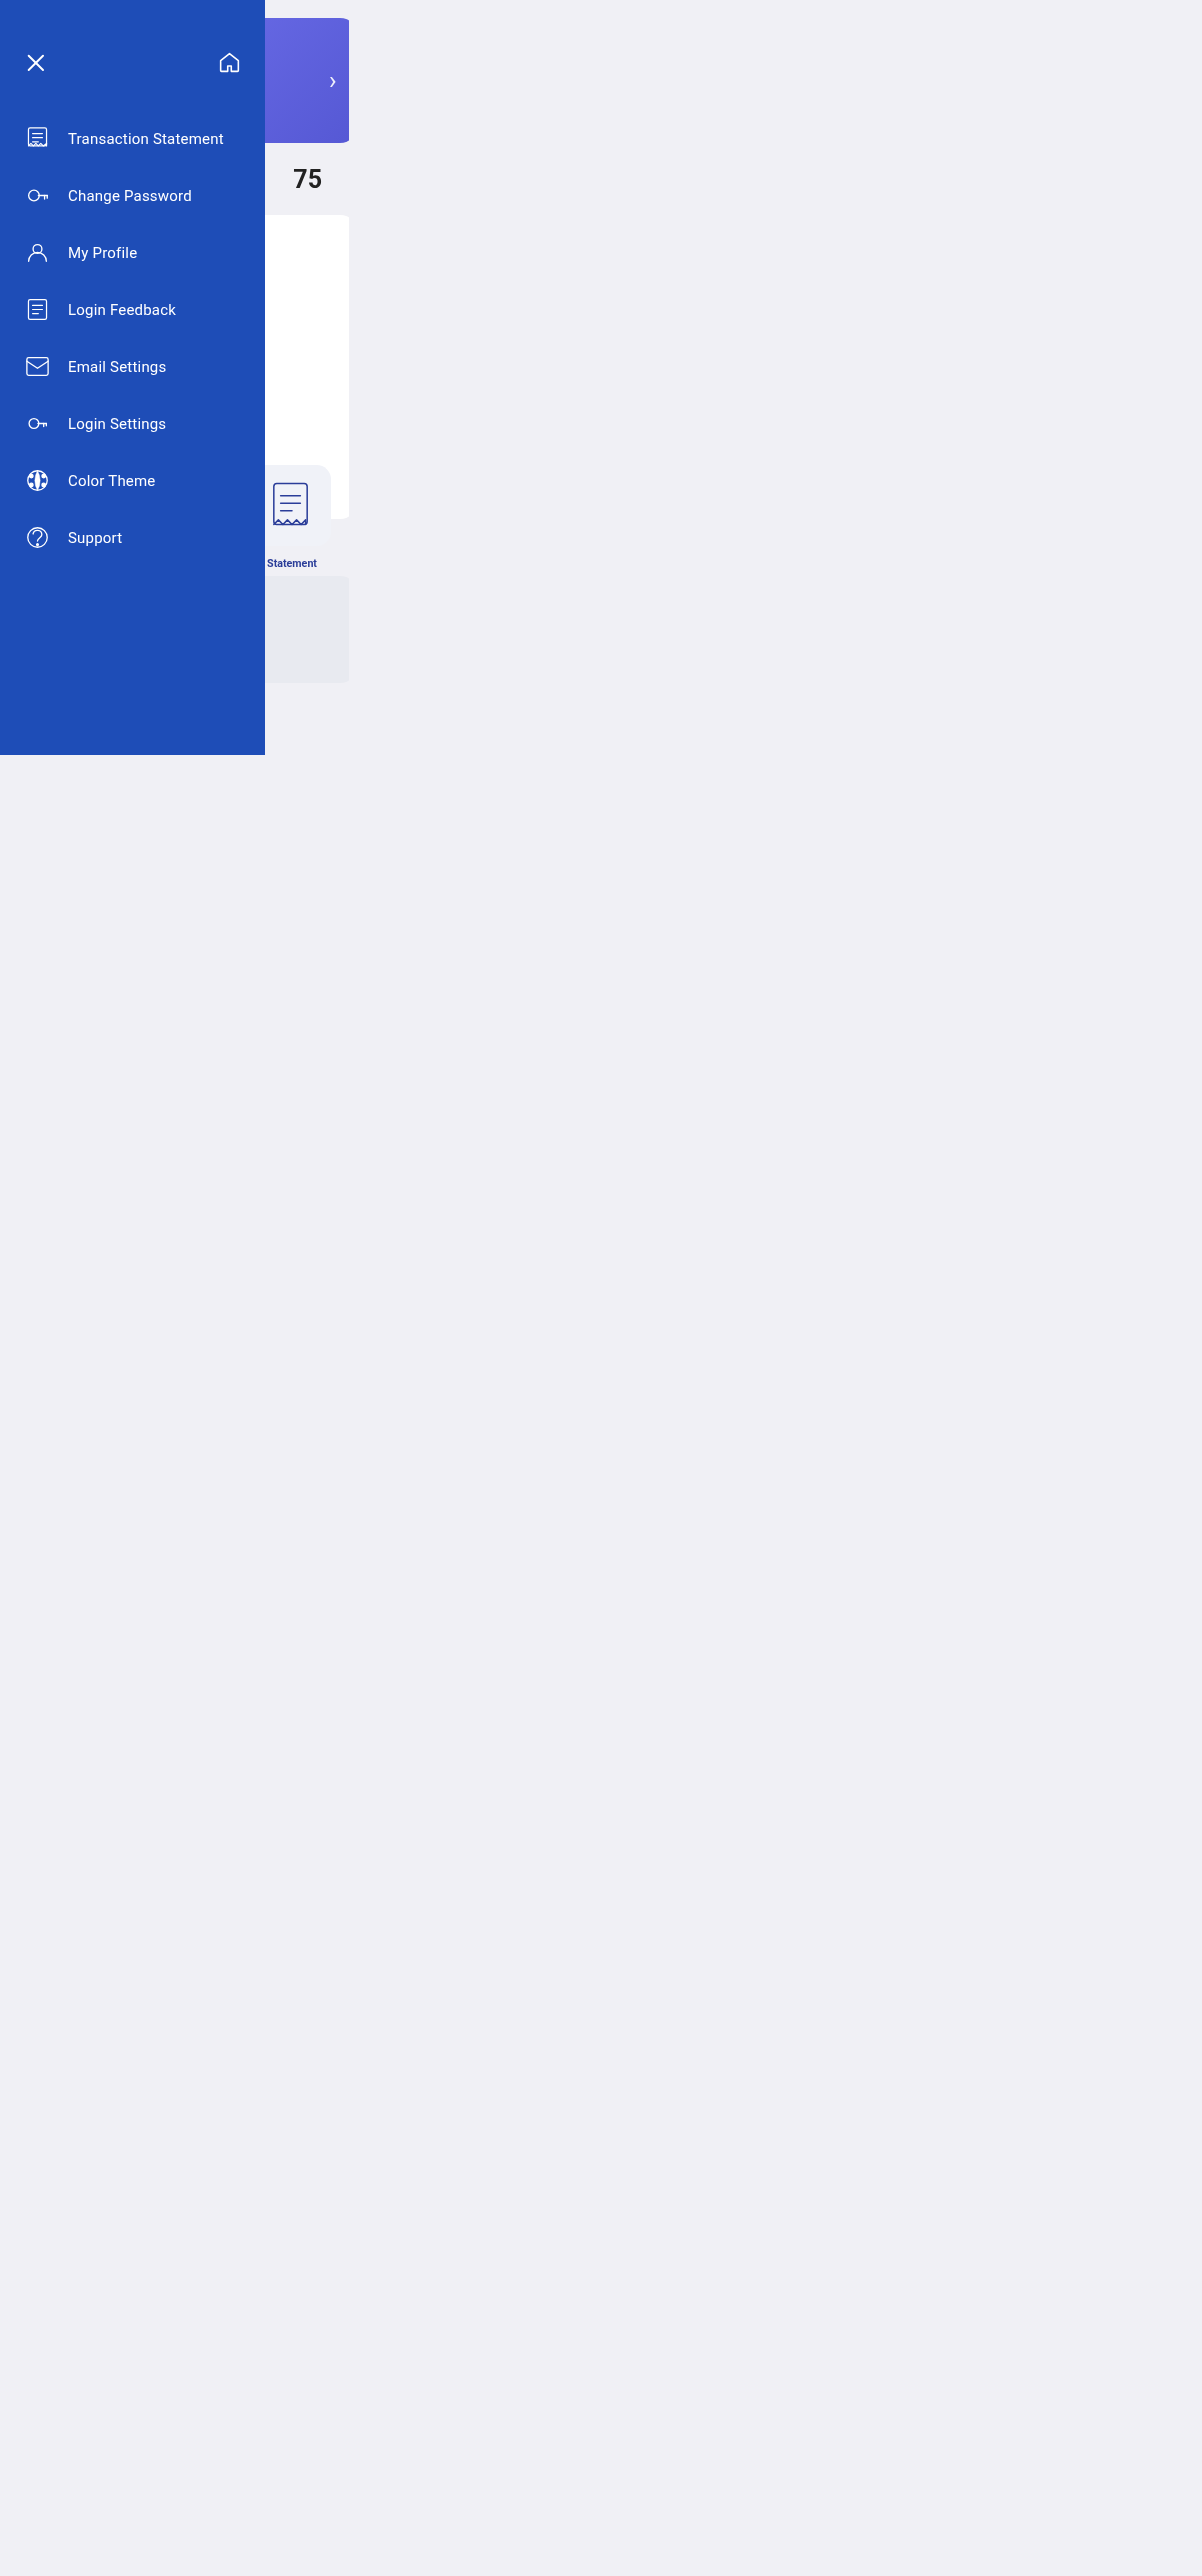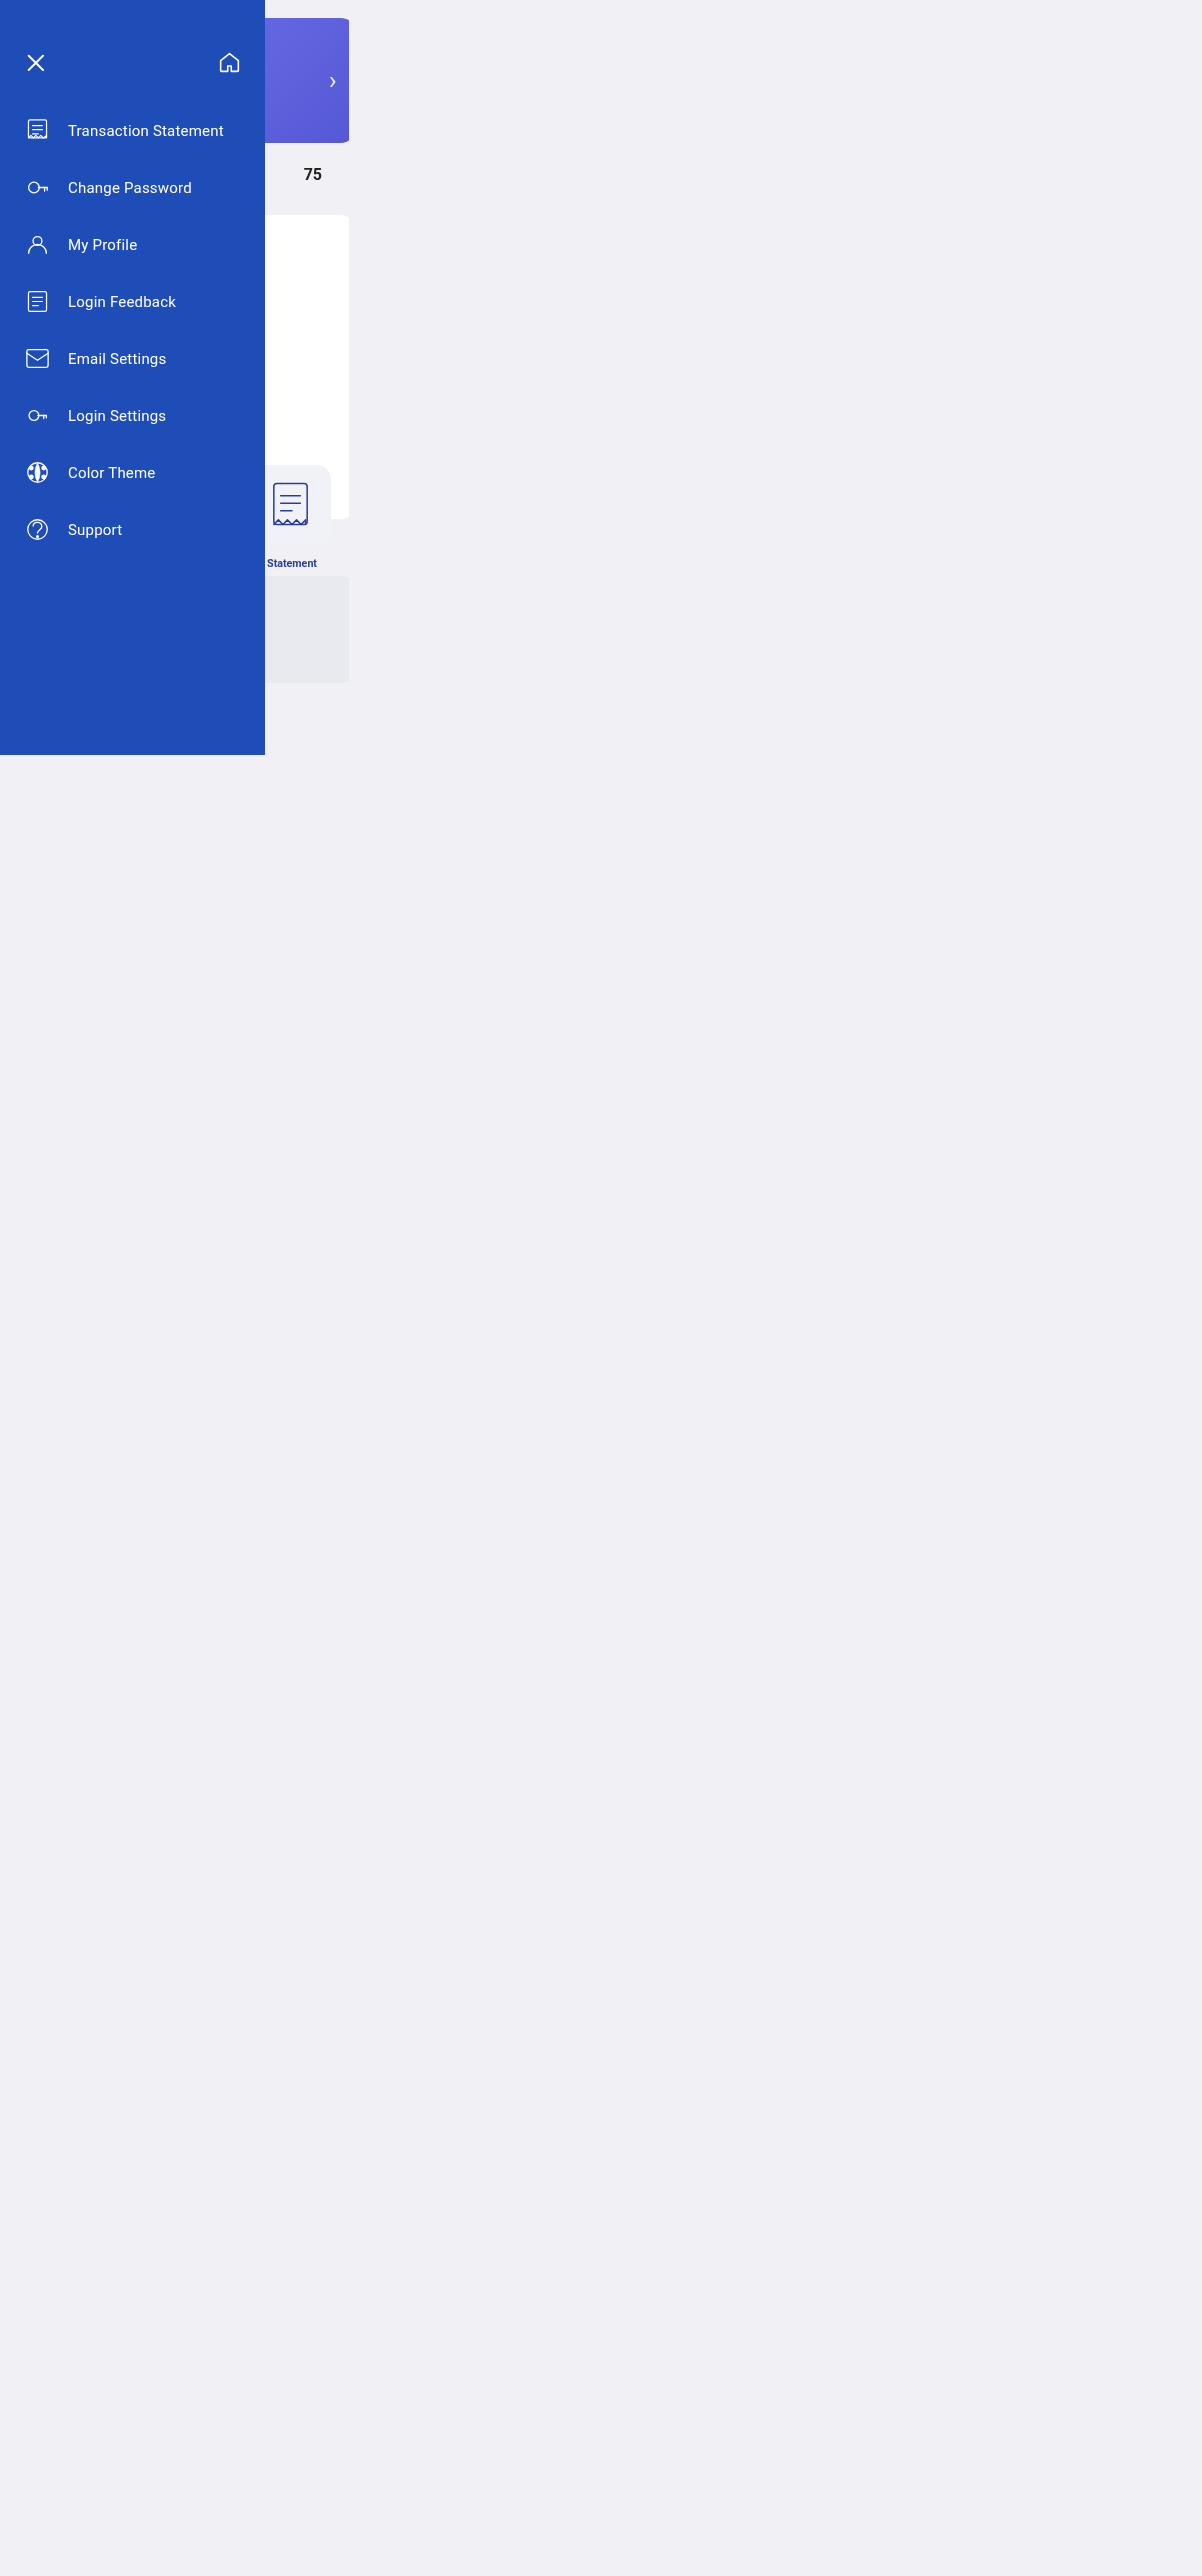--- a/index.html
+++ b/index.html
@@ -48,21 +48,21 @@
       color: white;
       font-size: 25px;
       opacity: 0.9;
     }
 
     .bg-number {
       position: absolute;
       top: 165px;
       right: 27px;
       color: #222;
-      font-size: 16px;
+      font-size: 25px;
       font-weight: 700;
     }
 
     .bg-white-card {
       position: absolute;
       top: 215px;
       right: -9px;
       width: 197px;
       height: 304px;
       background: white;
@@ -105,20 +105,21 @@
       position: absolute;
       top: 0;
       left: 0;
       width: 76%;
       height: 100%;
       background: #1e4db7;
       z-index: 20;
       display: flex;
       flex-direction: column;
       padding: 0;
+      gap: 8px;
     }
 
     .drawer-header {
       display: flex;
       align-items: center;
       justify-content: space-between;
       padding: 48px 21.5px 18px 21.5px;
     }
 
     .close-btn {

